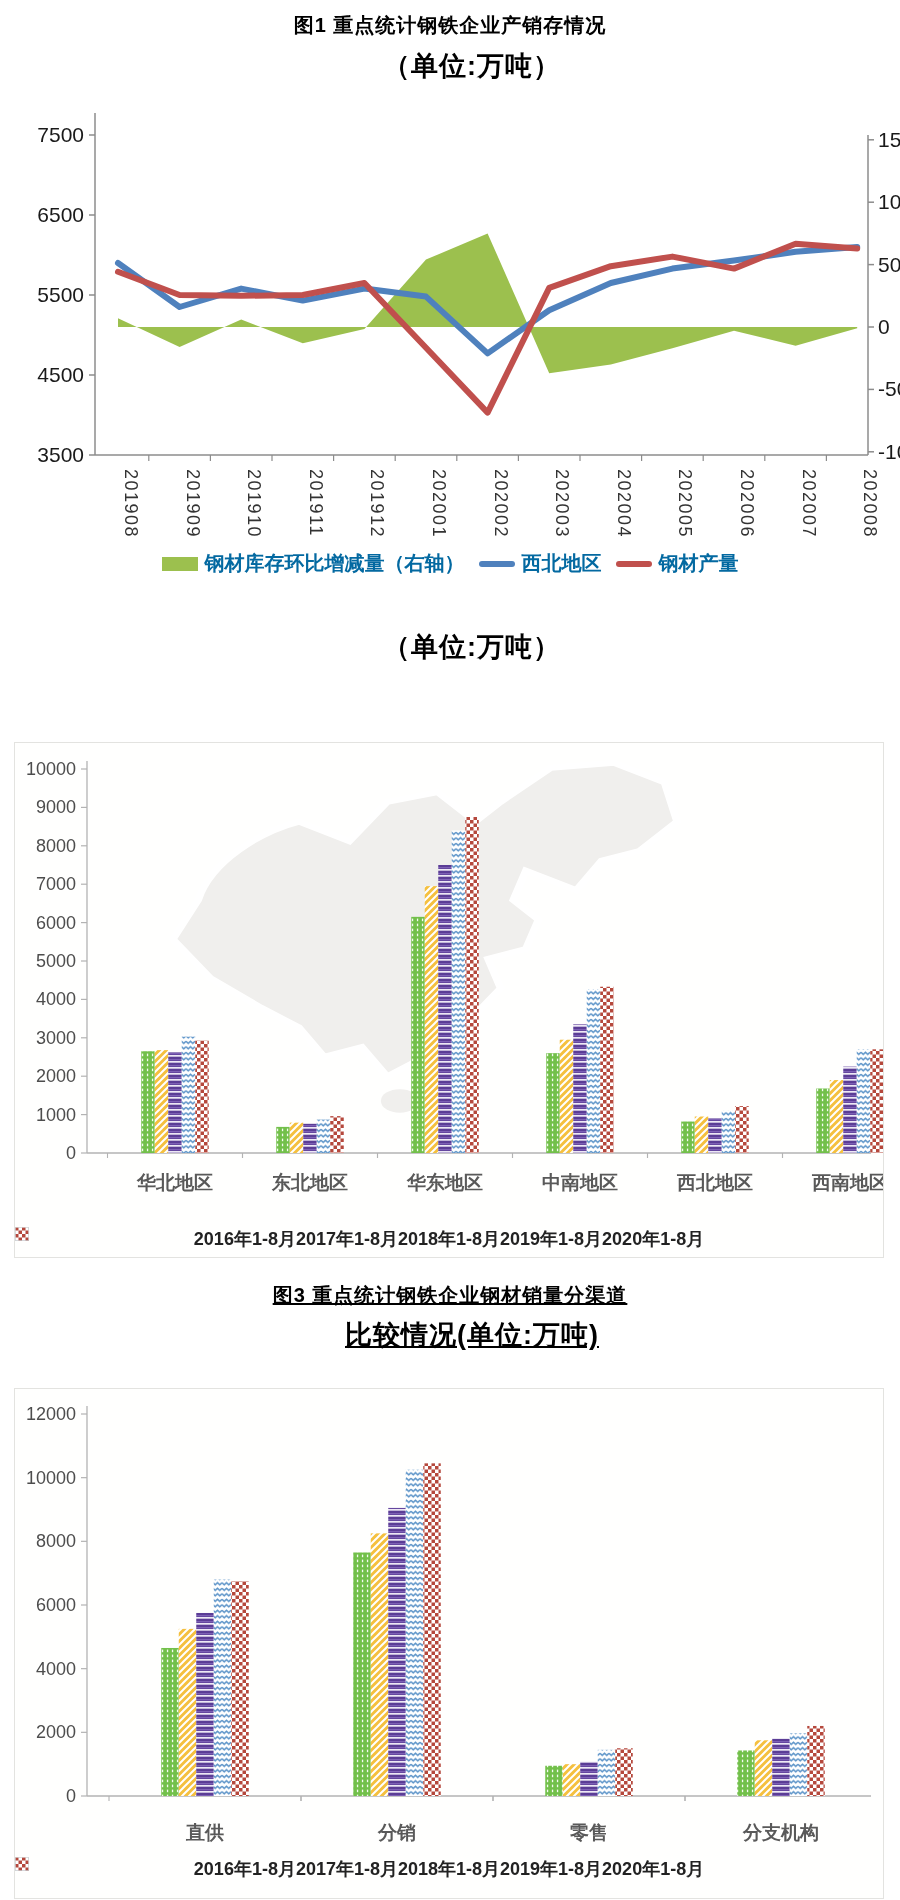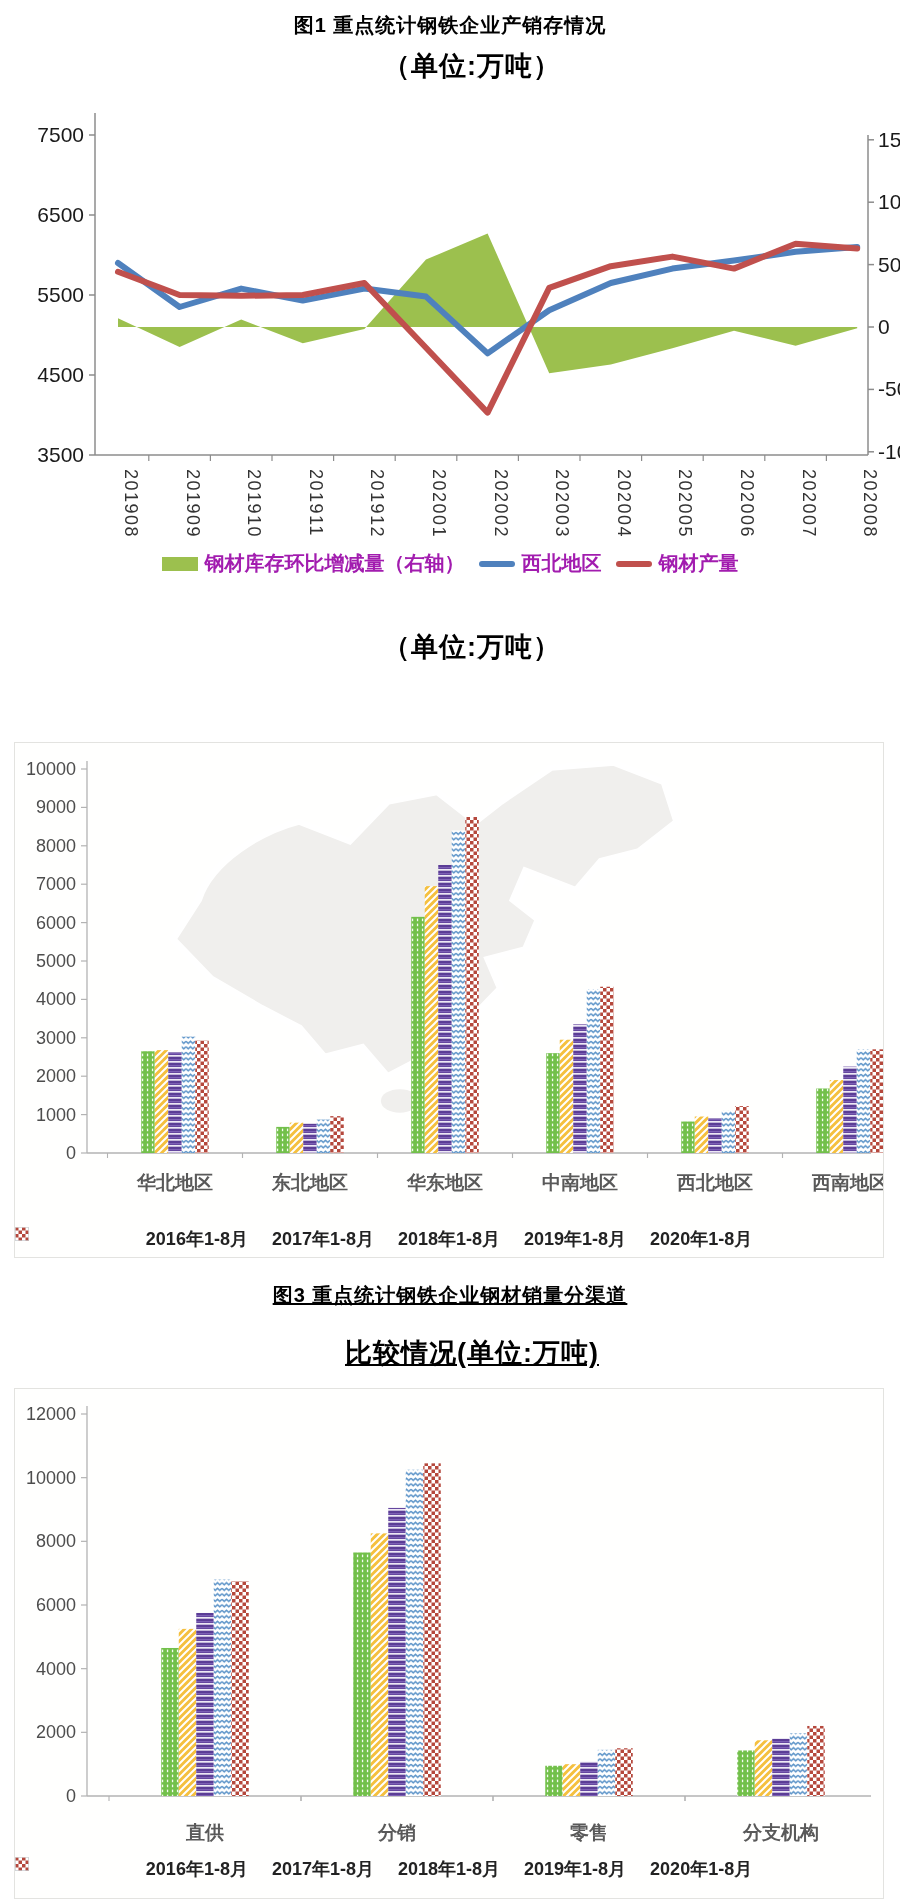--- a/index.html
+++ b/index.html
@@ -2,30 +2,30 @@
 <html><head>
 <meta charset="utf-8">
 <style>
   html,body{margin:0;padding:0;background:#fff;}
   .page{position:relative;width:900px;height:1900px;background:#fff;overflow:hidden;
         font-family:"Liberation Sans","DejaVu Sans",sans-serif;}
   .title{position:absolute;left:0;width:100%;text-align:center;font-weight:700;color:#000;}
   .title .l1{font-size:20px;letter-spacing:1px;}
   .title .l2{font-size:27px;margin-top:9px;letter-spacing:1px;padding-left:44px;}
   #t1{top:12px;} #t2{top:620px;} #t3{top:1282px;text-decoration:underline;}
-  #t3 .l2{margin-top:26px;}
+  #t3 .l2{margin-top:8px;}
   .chartsvg{position:absolute;left:0;}
   #fig1svg{top:95px;}
   .box{position:absolute;left:14px;width:870px;border:1px solid #e3e3e0;background:#fffffe;box-sizing:border-box;}
   #box2{top:742px;height:516px;}
   #box3{top:1388px;height:511px;}
   .box svg{position:absolute;left:0;top:0;}
   .legendrow{position:absolute;left:0;display:flex;justify-content:center;align-items:center;width:100%;}
-  #legend1{top:550px;gap:14px;font-size:20px;font-weight:600;color:#a21caf;}
-  .box .legendrow{gap:24px;font-size:18px;font-weight:600;color:#222;}
+  #legend1{top:550px;gap:14px;font-size:20px;font-weight:600;color:#0369a1;}
+  .box .legendrow{font-size:18px;font-weight:600;color:#222;}
   #legend2{top:484px;} #legend3{top:468px;}
   .li{display:flex;align-items:center;gap:7px;white-space:nowrap;}
   text.ax1{font-size:21px;fill:#1a1a1a;}
   text.xlab{font-size:18px;fill:#333;letter-spacing:1.5px;}
   text.ax2{font-size:18px;fill:#4d4d4d;}
   text.cat{font-size:19px;fill:#595959;font-weight:600;text-anchor:middle;}
 </style>
 </head>
 <body>
 

